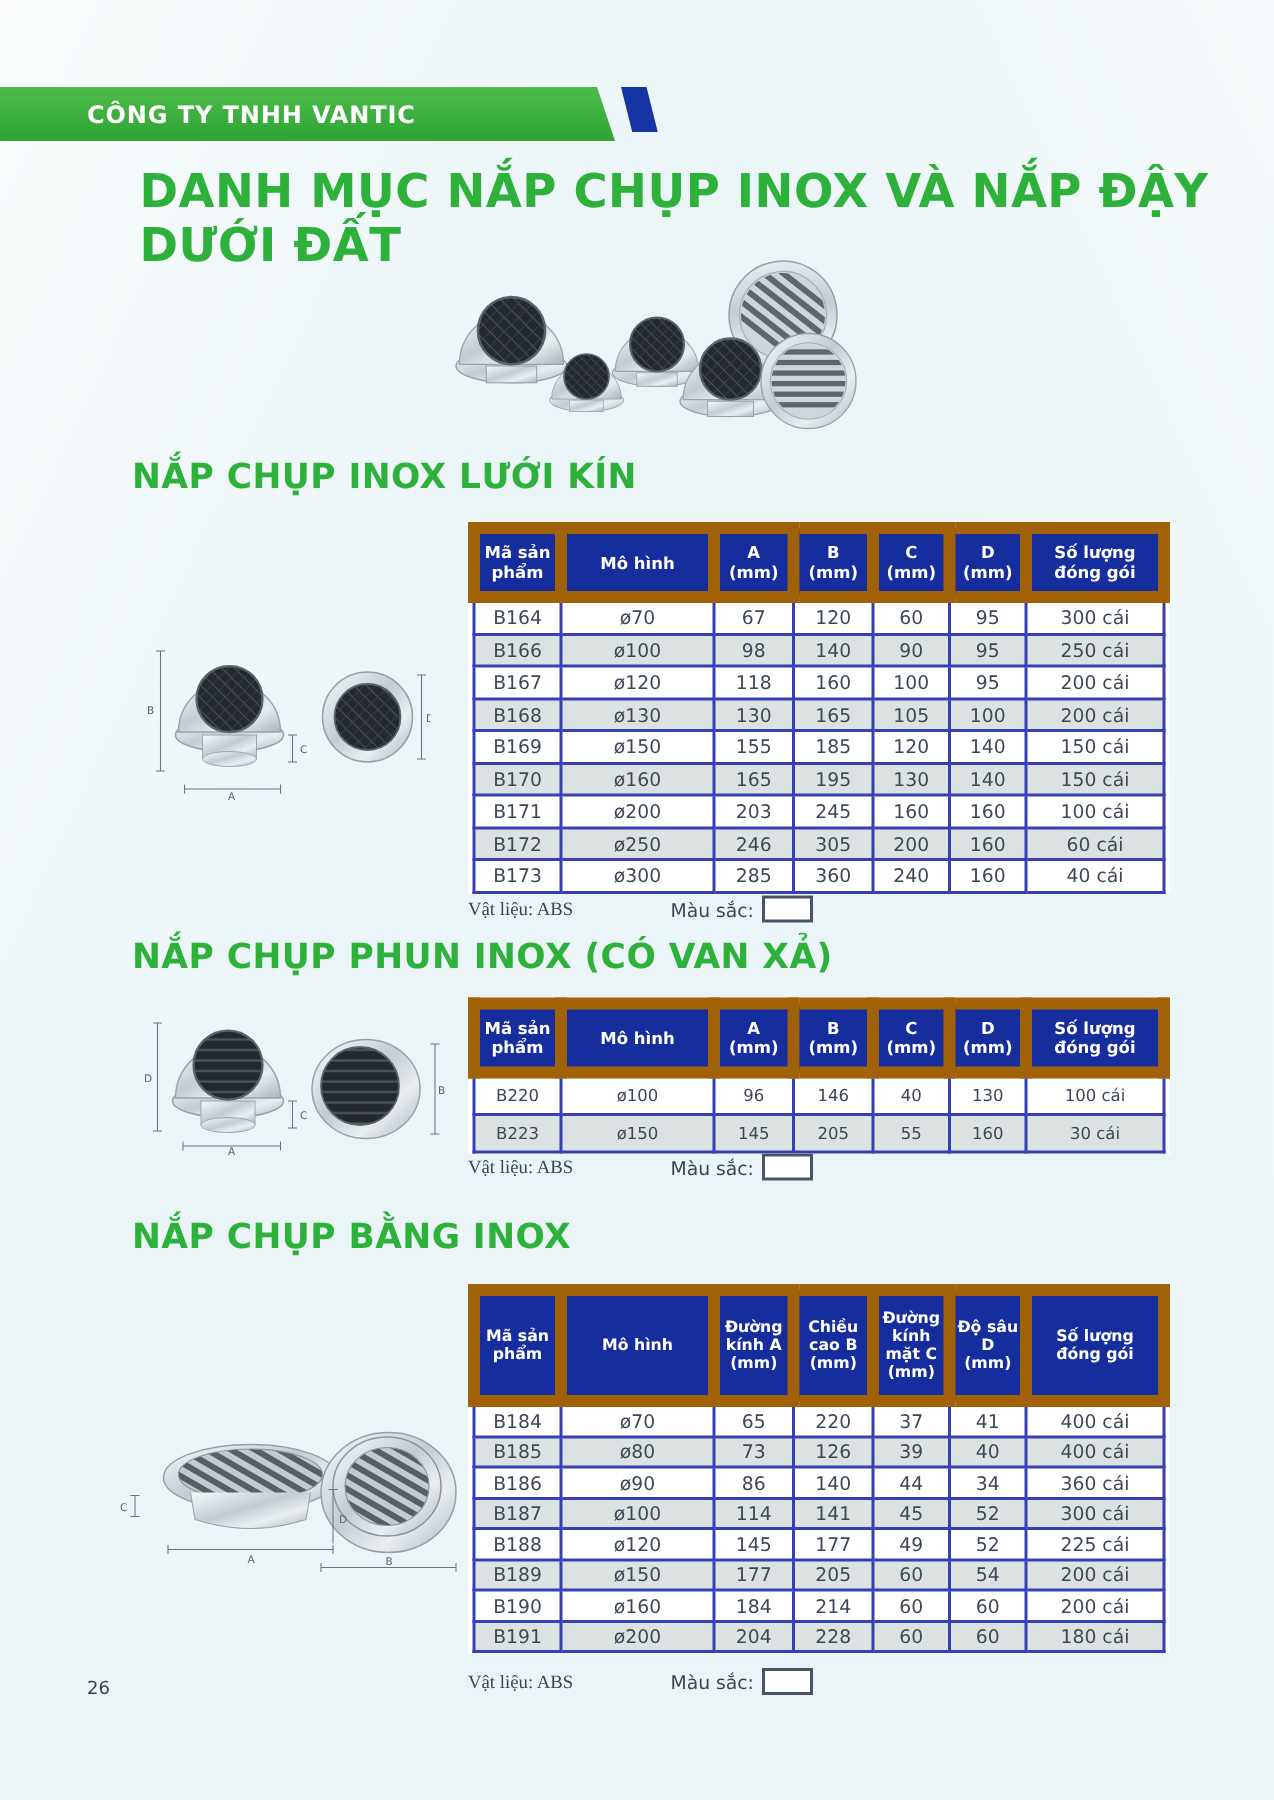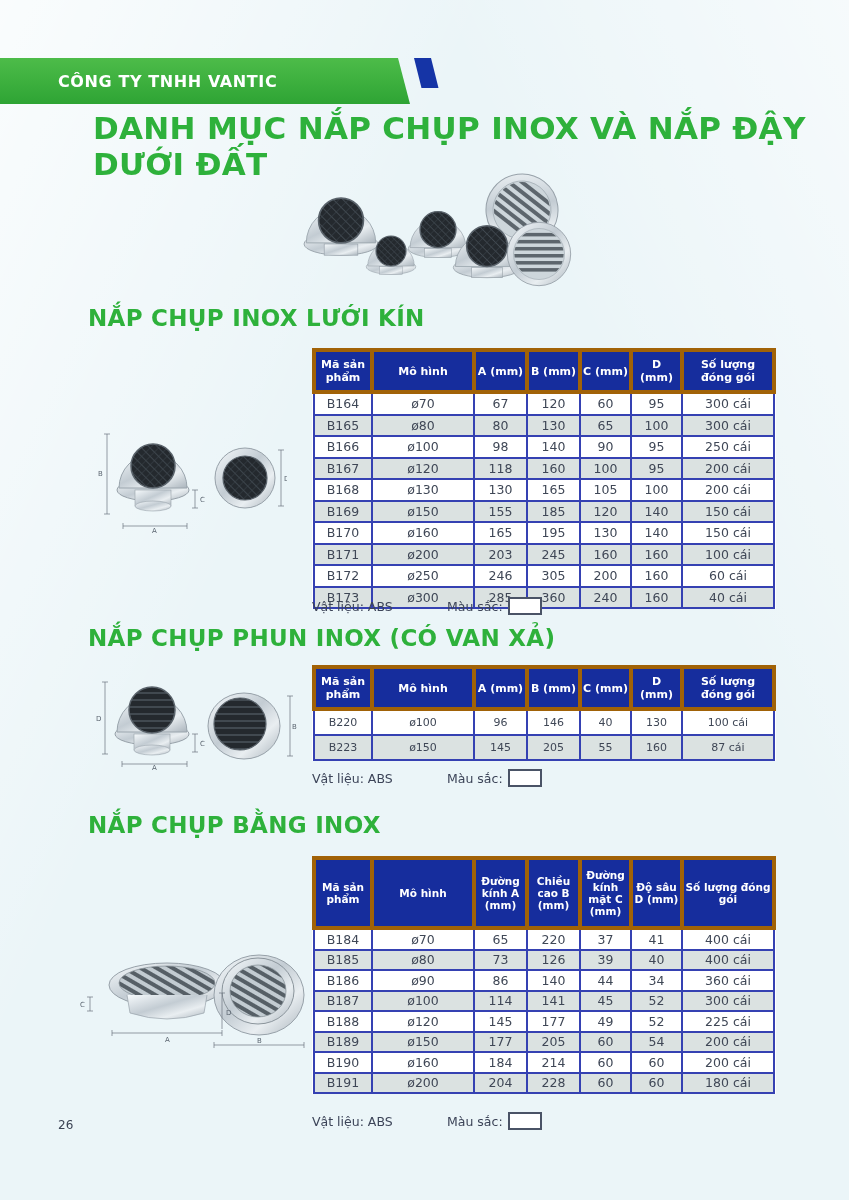--- a/index.html
+++ b/index.html
@@ -3,43 +3,43 @@
 <meta charset="utf-8">
 <style>
   html,body{margin:0;padding:0;}
   body{font-family:"DejaVu Sans","Liberation Sans",sans-serif;}
   .page{position:relative;width:849px;height:1200px;overflow:hidden;
         background:linear-gradient(115deg,rgba(255,255,255,.75) 0%,rgba(255,255,255,0) 35%),
                    linear-gradient(245deg,rgba(255,255,255,.55) 0%,rgba(255,255,255,0) 30%),
                    #ebf5f8;}
 
   
-  .company-bar{position:absolute;left:0;top:58px;width:410px;height:46px;
+  .company-bar{position:absolute;left:0;top:58px;width:410px;height:36px;
     background:linear-gradient(#4dbc49,#2ea434);
     clip-path:polygon(0 0,calc(100% - 12px) 0,100% 100%,0 100%);
     display:flex;align-items:center;padding-left:58px;box-sizing:border-box;}
   .company-bar span{color:#fff;font-weight:bold;font-size:16px;letter-spacing:.6px;}
   .accent{position:absolute;left:414px;top:58px;width:17px;height:30px;background:#1534a6;
     transform:skewX(14deg);transform-origin:top left;}
 
   .page-title{position:absolute;left:93px;top:110px;font-size:31px;font-weight:bold;color:#2eb13b;letter-spacing:.3px;}
   .sec-heading{position:absolute;left:88px;font-size:23px;font-weight:bold;color:#2eb13b;letter-spacing:.3px;}
 
   
   table.spec{position:absolute;left:312px;border-collapse:collapse;table-layout:fixed;background:#fff;}
-  table.spec th{background:#162d9d;color:#fff;font-weight:bold;border:4px solid #a16207;
+  table.spec th{background:#162d9d;color:#fff;font-weight:bold;border:8px solid #a16207;
     text-align:center;vertical-align:middle;padding:2px 1px;}
   table.spec td{border:2px solid #3541b2;color:#3f4756;text-align:center;vertical-align:middle;padding:0 2px;}
   table.spec tbody tr:nth-child(even) td{background:#dbe2e1;}
   .t1{top:348px;} .t1 th{font-size:11px;height:34px;} .t1 td{font-size:12.5px;height:19.5px;}
   .t2{top:665px;} .t2 th{font-size:11px;height:34px;} .t2 td{font-size:11px;height:23px;}
   .t3{top:856px;} .t3 th{font-size:10.5px;height:62px;} .t3 td{font-size:12.5px;height:18.5px;}
 
   .tbl-footer{position:absolute;left:312px;display:flex;align-items:center;font-size:12.5px;color:#3c4458;width:460px;}
-  .tbl-footer .mat{width:135px;}
+  .tbl-footer .mat{width:135px;font-family:Liberation Serif, serif;}
   .tbl-footer .swatch{display:inline-block;width:30px;height:14px;background:#fff;border:2px solid #4a5366;margin-left:5px;vertical-align:middle;}
   .f1{top:597px;} .f2{top:769px;} .f3{top:1112px;}
 
   .page-number{position:absolute;left:58px;top:1118px;font-size:12px;color:#3b4354;}
 
   svg{display:block;}
   .fig{position:absolute;}
   .hero{left:275px;top:160px;}
   .th1{left:95px;top:426px;}
   .th2{left:92px;top:676px;}
@@ -185,29 +185,20 @@
         <tr>
           <td>B164</td>
           <td>ø70</td>
           <td>67</td>
           <td>120</td>
           <td>60</td>
           <td>95</td>
           <td>300 cái</td>
         </tr>
         <tr>
-          <td>B165</td>
-          <td>ø80</td>
-          <td>80</td>
-          <td>130</td>
-          <td>65</td>
-          <td>100</td>
-          <td>300 cái</td>
-        </tr>
-        <tr>
           <td>B166</td>
           <td>ø100</td>
           <td>98</td>
           <td>140</td>
           <td>90</td>
           <td>95</td>
           <td>250 cái</td>
         </tr>
         <tr>
           <td>B167</td>
@@ -358,21 +349,21 @@
           <td>130</td>
           <td>100 cái</td>
         </tr>
         <tr>
           <td>B223</td>
           <td>ø150</td>
           <td>145</td>
           <td>205</td>
           <td>55</td>
           <td>160</td>
-          <td>87 cái</td>
+          <td>30 cái</td>
         </tr>
       </tbody>
     </table>
 
   <div class="tbl-footer f2">
     <span class="mat">Vật liệu: ABS</span>
     <span>Màu sắc:</span>
     <span class="swatch"></span>
   </div>
 

